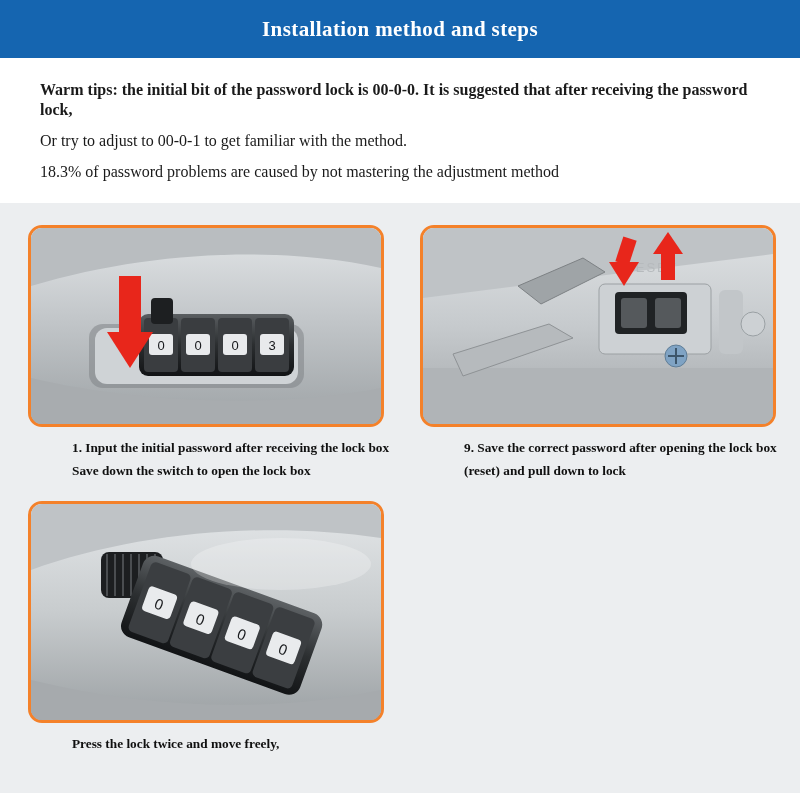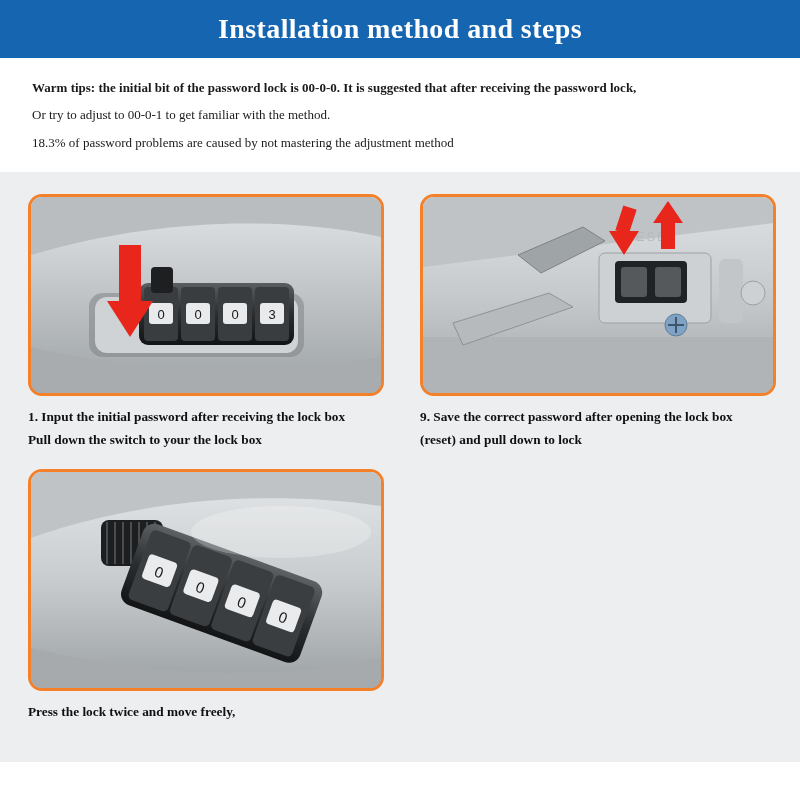--- a/index.html
+++ b/index.html
@@ -22,33 +22,33 @@
   
   .header {
     height: 58px;
     background: #1565b0;
     display: flex;
     align-items: center;
     justify-content: center;
   }
   .header-title {
     color: #ffffff;
-    font-size: 28px;
+    font-size: 21px;
     font-weight: bold;
     font-family: "Liberation Serif", serif;
     letter-spacing: 0.4px;
   }
   
   .tips {
     padding: 22px 28px 10px 28px;
     background: #ffffff;
   }
   .tips p {
-    margin: 0 0 11px 4px;
-    font-size: 13px;
+    margin: 0 0 11px 12px;
+    font-size: 16px;
     color: #1a1a1a;
     font-family: "Liberation Serif", serif;
     font-weight: bold;
     line-height: 1.25;
   }
   .tips p.sub {
     font-weight: normal;
   }
   
   .content {
@@ -86,21 +86,21 @@
     height: 216px;
   }
   .caption {
     margin-top: 10px;
     font-size: 13.3px;
     font-weight: bold;
     color: #101010;
     font-family: "Liberation Serif", serif;
     line-height: 1.72;
   }
-  .caption div { white-space: nowrap; }
+  .caption div { white-space: nowrap; margin-left: 44px; }
 
   
   .art {
     position: absolute;
     inset: 0;
   }
 </style>
 </head>
 <body>
 
@@ -163,21 +163,21 @@
 
               <g>
                 <rect x="88" y="48" width="22" height="60" fill="#e8261b"></rect>
                 <polygon points="76,104 122,104 99,140" fill="#e8261b"></polygon>
               </g>
             </svg>
           </div>
         </div>
         <div class="caption">
           <div>1. Input the initial password after receiving the lock box</div>
-          <div>Pull down the switch to your the lock box</div>
+          <div>Save down the switch to open the lock box</div>
         </div>
       </div>
 
       <div class="cell cell-b">
         <div class="photo-frame wide">
           <div class="art">
             <svg width="350" height="196" viewBox="0 0 350 196">
               <defs>
                 <linearGradient id="g2" x1="0" y1="0" x2="0" y2="1">
                   <stop offset="0%" stop-color="#dfe2e4"></stop>

